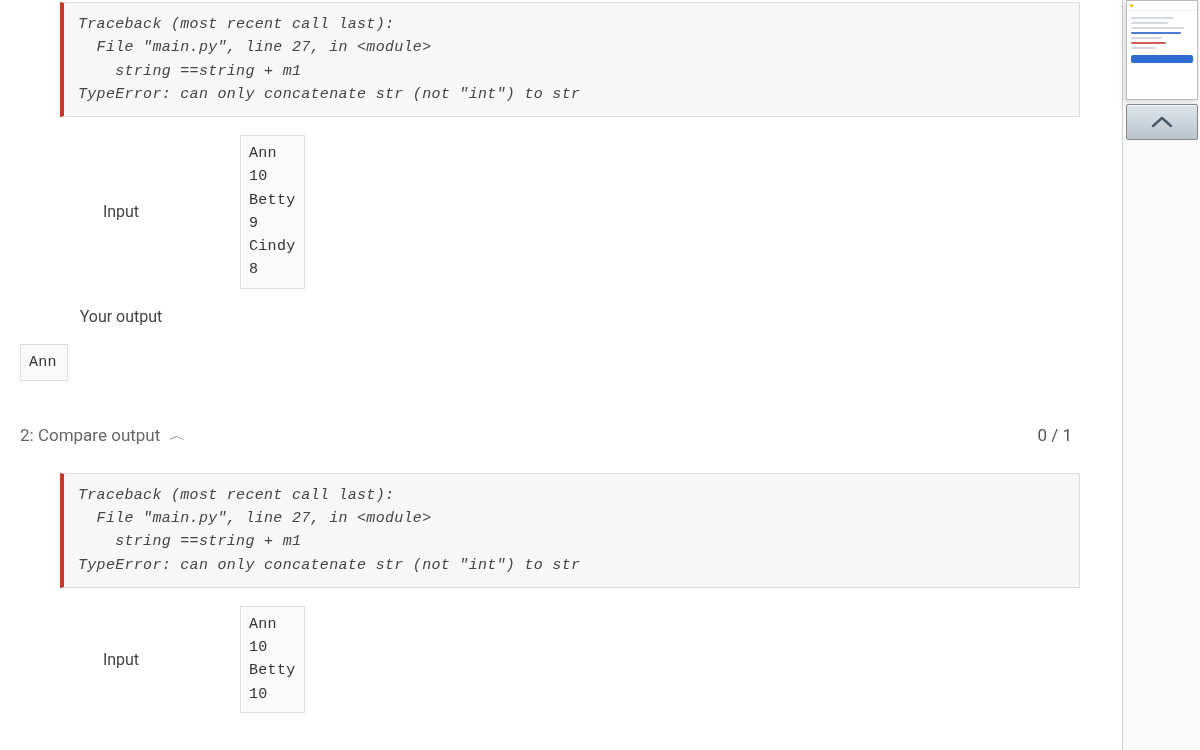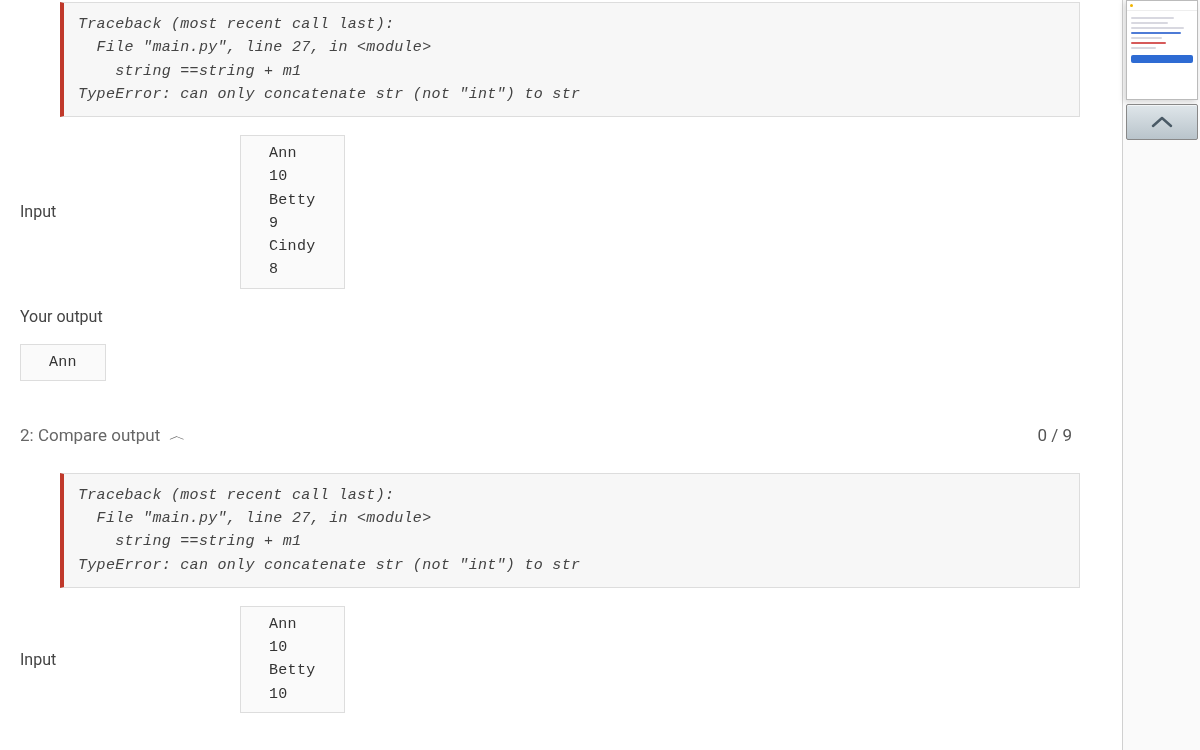--- a/index.html
+++ b/index.html
@@ -30,29 +30,29 @@
     letter-spacing: 0.3px;
     font-style: italic;
   }
   .io-row {
     display: flex;
     align-items: center;
     margin: 12px 0 18px 0;
   }
   .io-label {
     width: 220px;
-    text-align: left;
+    text-align: center;
     padding-right: 18px;
     font-size: 16px;
     color: #444;
   }
   .io-box {
     background: #fafafa;
     border: 1px solid #ddd;
-    padding: 6px 28px;
+    padding: 6px 8px;
     font-family: "Courier New", Courier, monospace;
     font-size: 15px;
     line-height: 1.55;
     color: #333;
     white-space: pre;
     letter-spacing: 0.3px;
     min-width: 48px;
   }
   .io-text-italic {
     font-style: italic;
@@ -156,21 +156,21 @@
 
   <div class="io-row">
     <div class="io-box">Ann</div>
   </div>
 
   <div class="section-header">
     <div class="section-header-left">
       <span>2: Compare output</span>
       <span class="chevron-up">︿</span>
     </div>
-    <div class="score">0 / 9</div>
+    <div class="score">0 / 1</div>
   </div>
 
   <div class="traceback-block">Traceback (most recent call last):
   File "main.py", line 27, in &lt;module&gt;
     string ==string + m1
 TypeError: can only concatenate str (not "int") to str</div>
 
   <div class="io-row" style="margin-bottom:0;">
     <div class="io-label">Input</div>
     <div class="io-box">Ann

